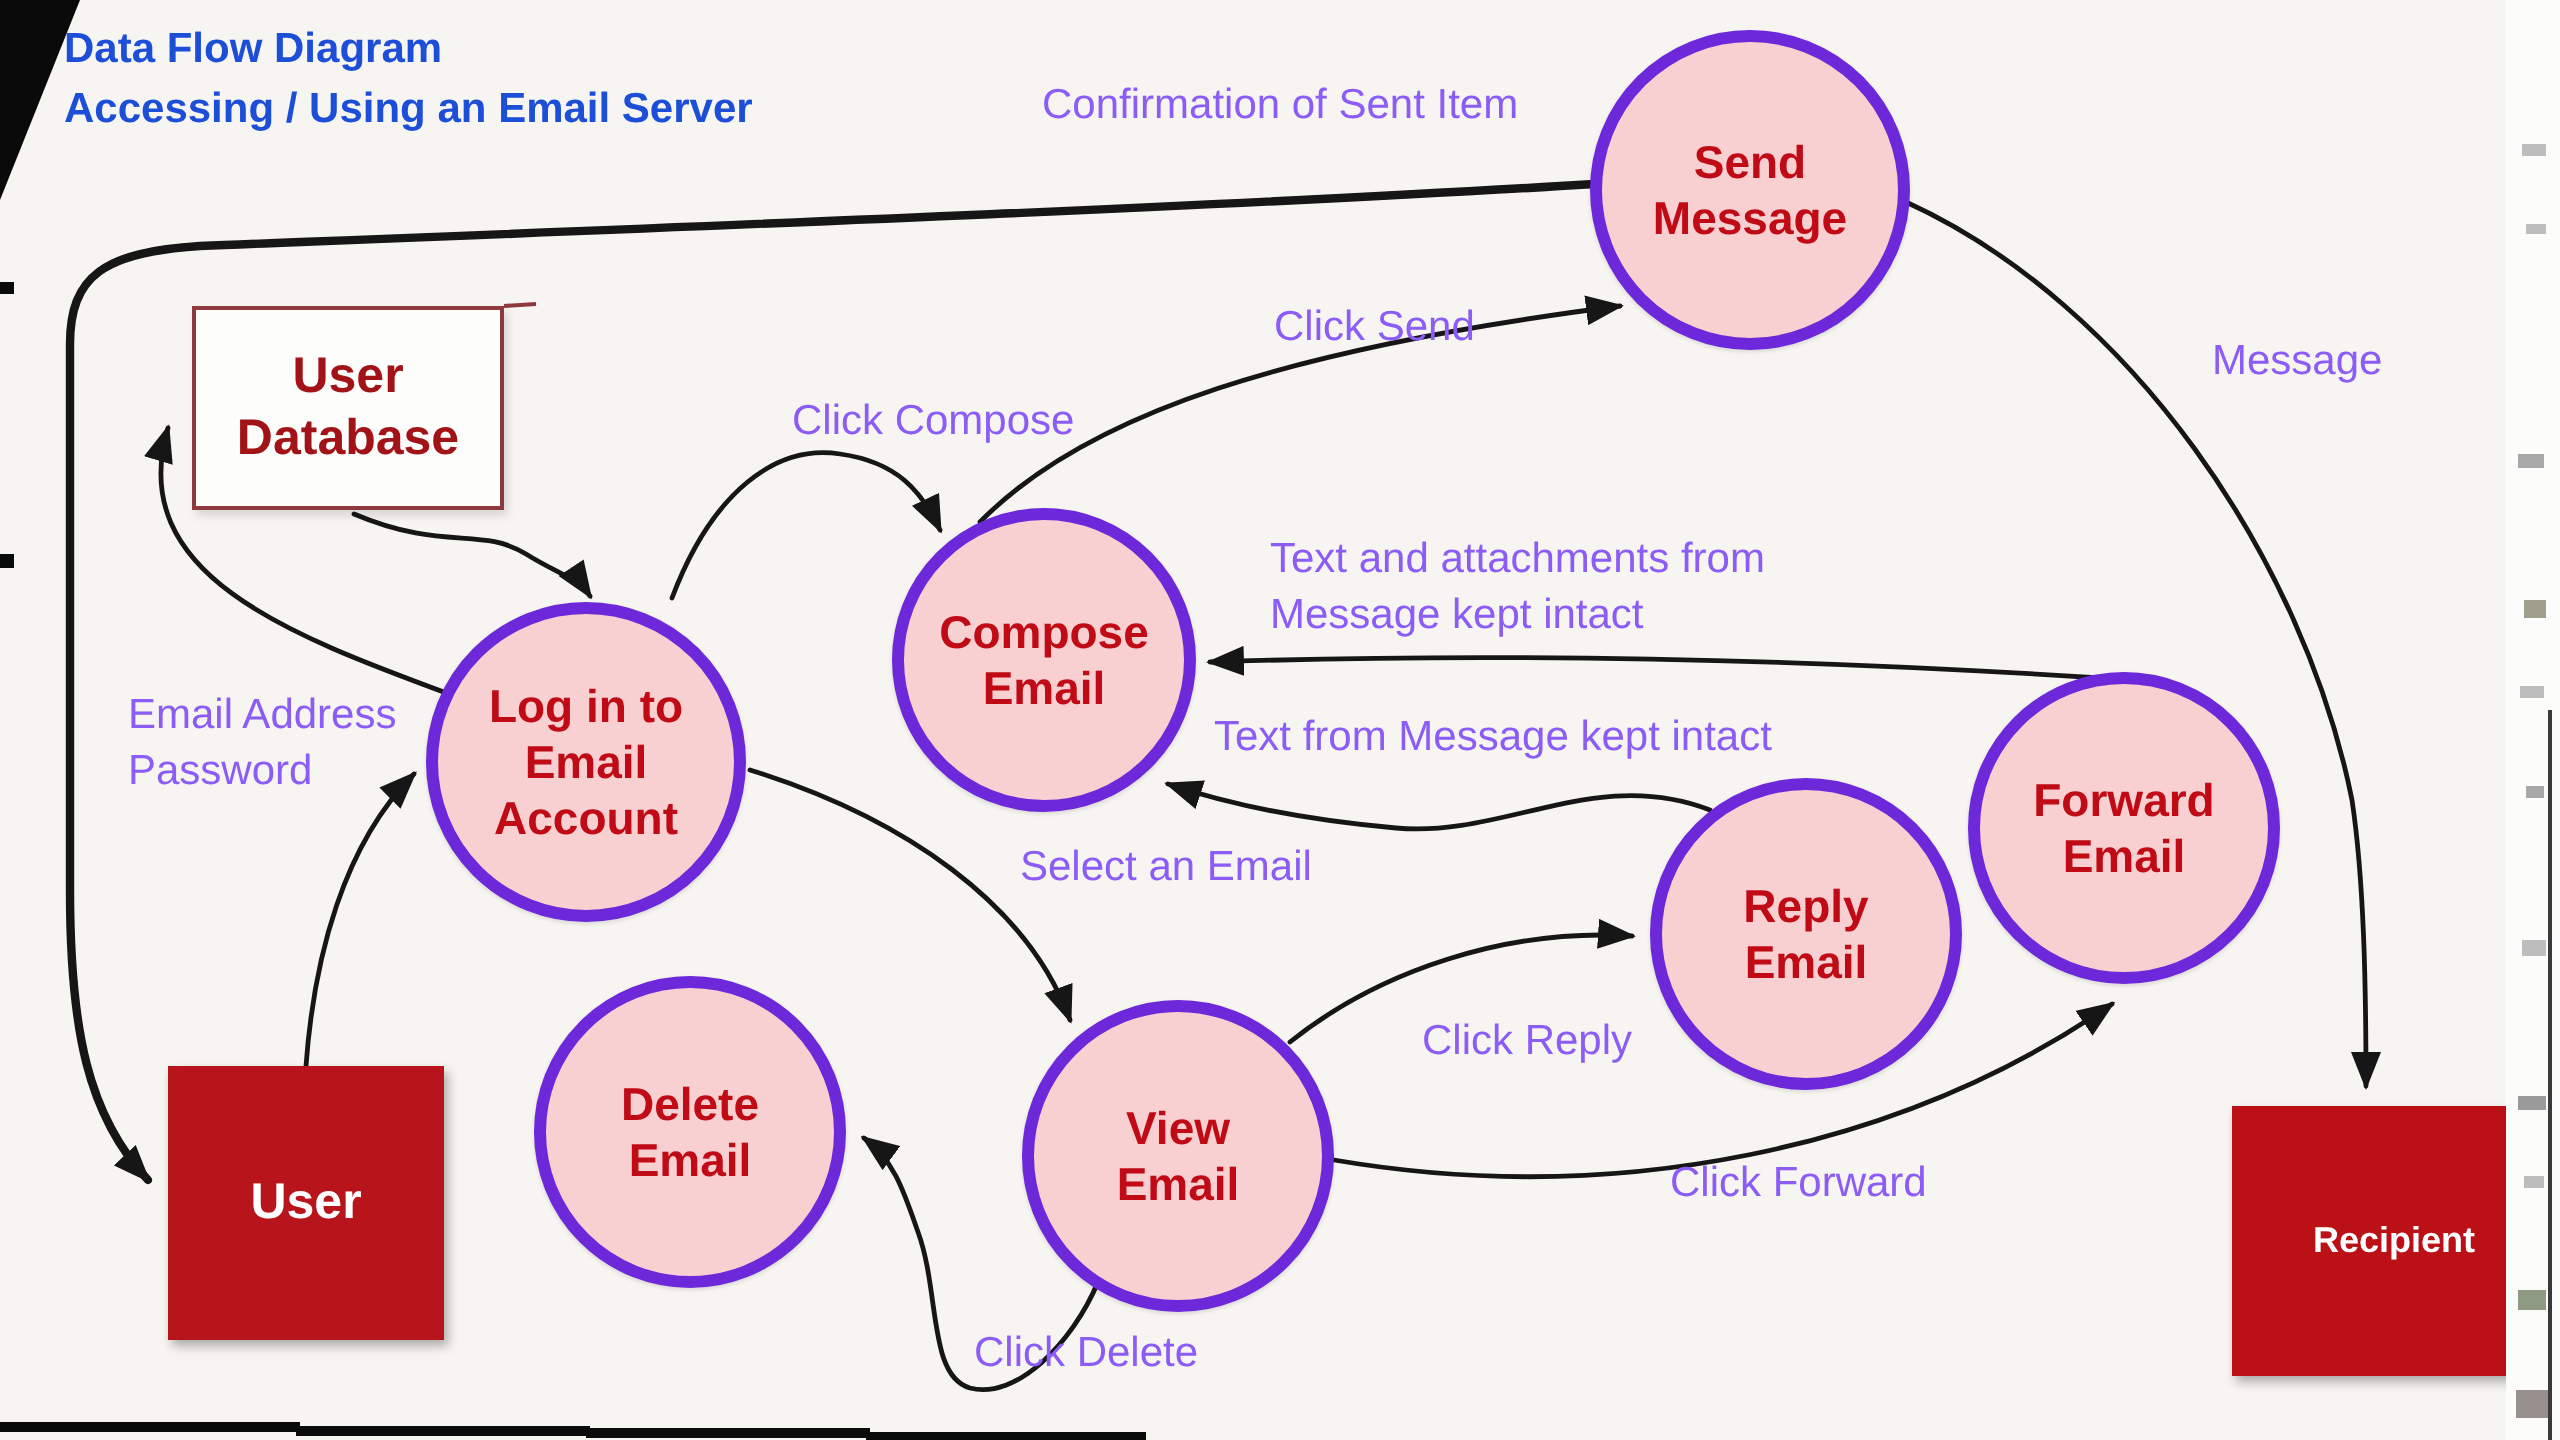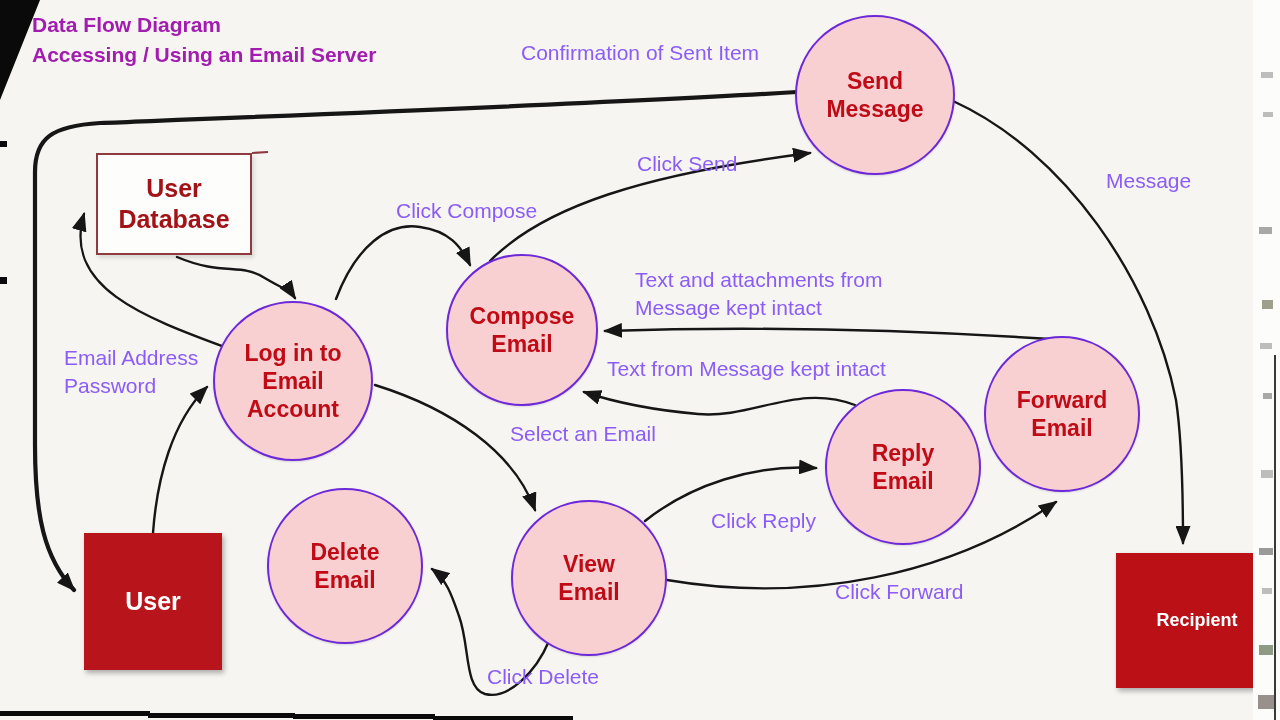--- a/index.html
+++ b/index.html
@@ -2,30 +2,30 @@
 <html><head>
 <meta charset="utf-8">
 <style>
   html,body{margin:0;padding:0;background:#000;}
   #stage{
     position:relative;width:1280px;height:720px;overflow:hidden;
     background:#f6f5f2;
     font-family:"Liberation Sans", sans-serif;
   }
   
-  #title{position:absolute;left:32px;top:10px;color:#a21caf;font-weight:bold;
+  #title{position:absolute;left:32px;top:10px;color:#1d4ed8;font-weight:bold;
          font-size:21px;line-height:30px;}
   
   #edges{position:absolute;left:0;top:0;}
   .edge{fill:none;stroke:#161616;stroke-width:2.4;stroke-linecap:round;}
   .edge.thick{stroke-width:4.2;}
   
   .process{
     position:absolute;border-radius:50%;
-    background:#f8d0d1;border:2px solid #6d28d9;
+    background:#f8d0d1;border:6px solid #6d28d9;
     color:#c00b16;font-weight:bold;font-size:23px;line-height:28px;
     display:flex;flex-direction:column;align-items:center;justify-content:center;
     text-align:center;box-shadow:0 1px 2px rgba(0,0,0,0.12);
     box-sizing:border-box;
   }
   #proc-send    {left:795px;top:15px; width:160px;height:160px;}
   #proc-compose {left:446px;top:254px;width:152px;height:152px;}
   #proc-login   {left:213px;top:301px;width:160px;height:160px;}
   #proc-forward {left:984px;top:336px;width:156px;height:156px;}
   #proc-reply   {left:825px;top:389px;width:156px;height:156px;}

